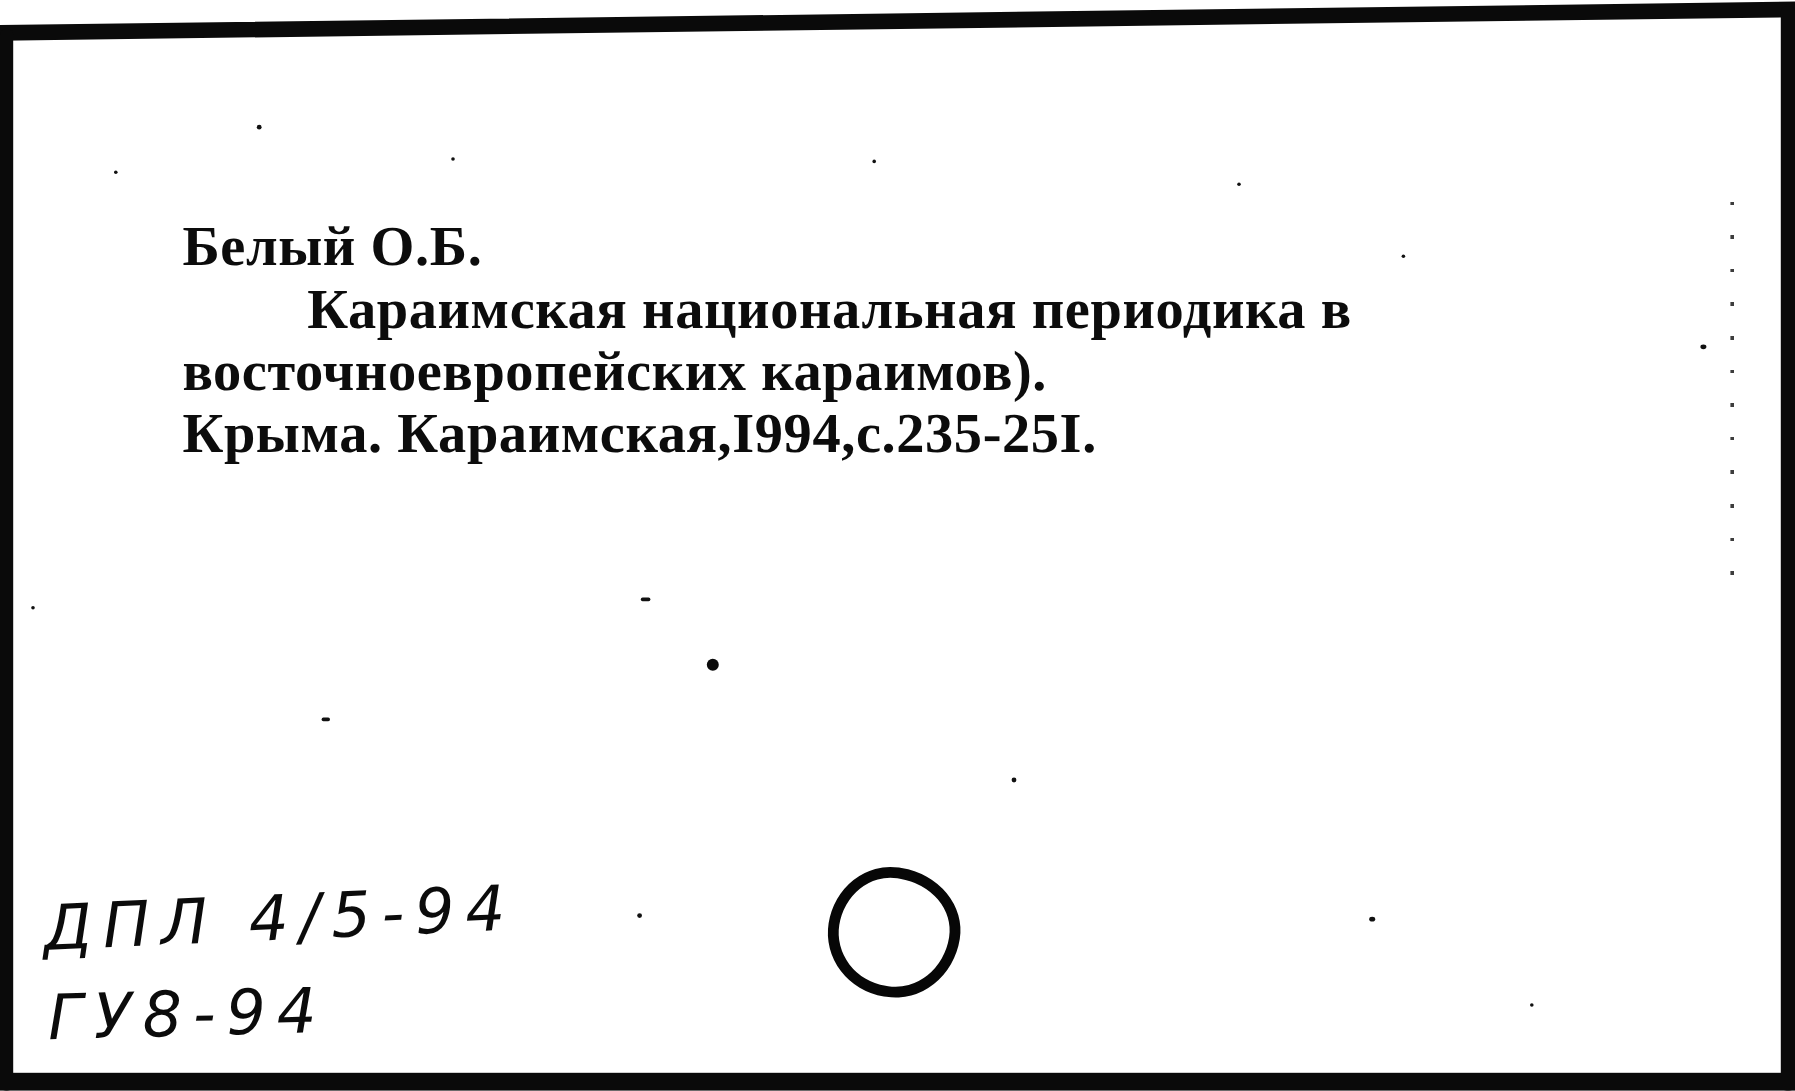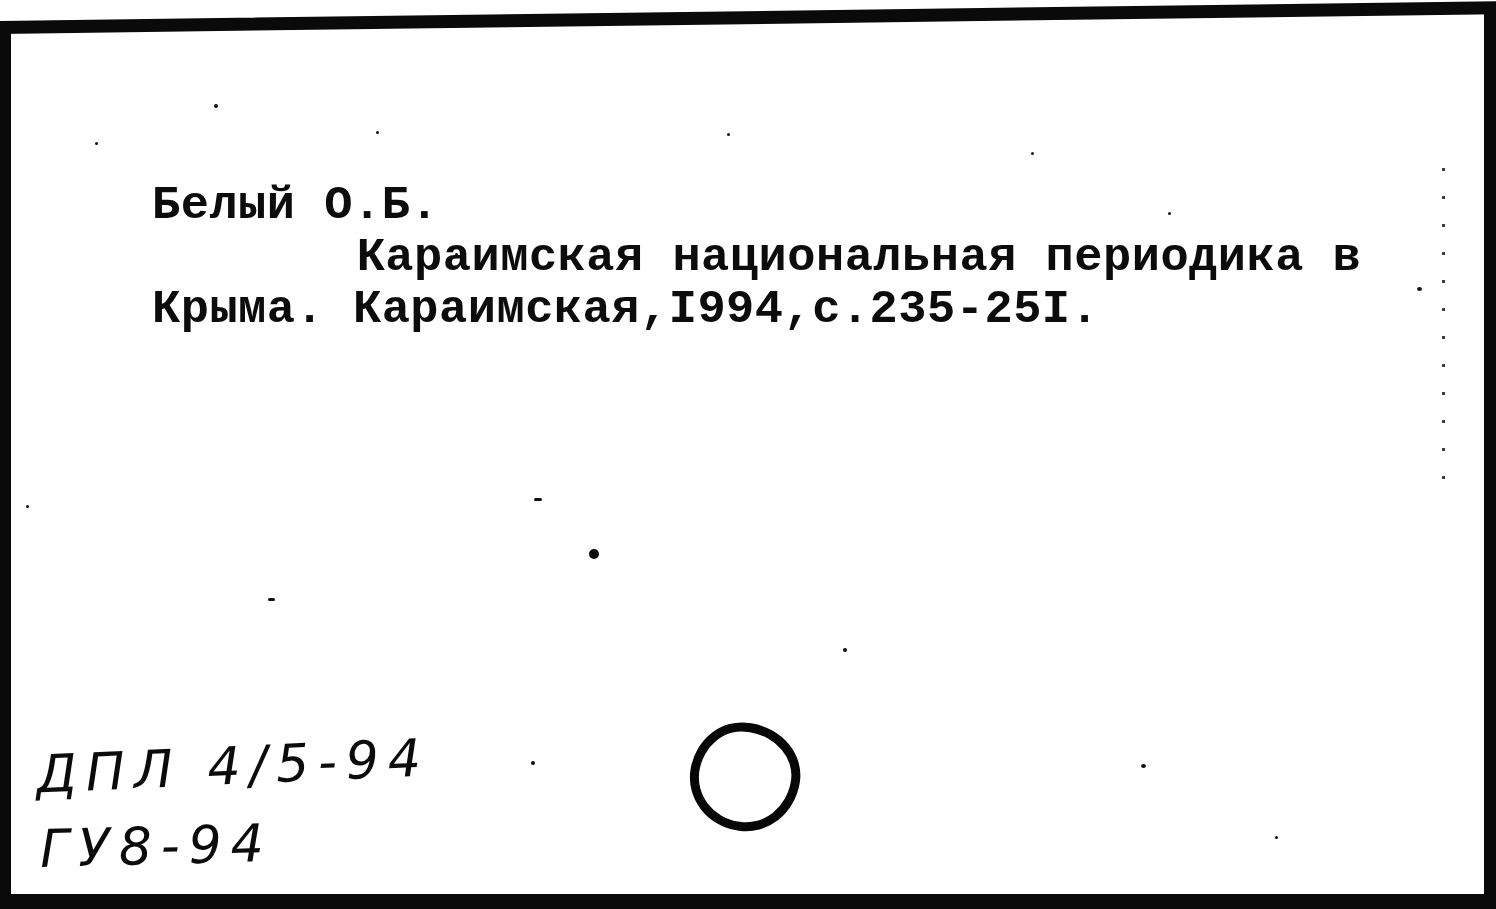--- a/index.html
+++ b/index.html
@@ -30,30 +30,30 @@
   .edge-left  { left: 0; top: 24px; width: 11px; height: 885px; border-radius: 5px; }
   .edge-right { left: 1484px; top: 5px; width: 12px; height: 904px; border-radius: 5px; }
   .edge-bottom{ left: 0; top: 894px; width: 1496px; height: 15px; }
 
   
   .typed-block {
     position: absolute;
     left: 152px;
     top: 180px;
     width: 1310px;
-    font-family: Liberation Mono, monospace;
+    font-family: Liberation Serif, serif;
     font-weight: bold;
     font-size: 47px;
     line-height: 52px;
     letter-spacing: 0.5px;
     color: #0c0c0c;
     white-space: nowrap;
   }
   .typed-line { height: 52px; }
-  .typed-line.indent { padding-left: 104px; text-align: center; }
+  .typed-line.indent { padding-left: 104px; }
 
   
   .handwritten {
     position: absolute;
     font-family: "DejaVu Sans", sans-serif;
     font-style: italic;
     font-size: 52px;
     color: #0b0b0b;
     letter-spacing: 9px;
     white-space: nowrap;
@@ -128,20 +128,21 @@
 <div class="scan">
 
   <div class="edge edge-top"></div>
   <div class="edge edge-left"></div>
   <div class="edge edge-right"></div>
   <div class="edge edge-bottom"></div>
 
   <div class="typed-block">
     <div class="typed-line">Белый О.Б.</div>
     <div class="typed-line indent">Караимская национальная периодика в</div>
+    <div class="typed-line">восточноевропейских караимов).</div>
     <div class="typed-line">Крыма. Караимская,I994,с.235-25I.</div>
   </div>
 
   <div class="ink-dot"></div>
 
   <div class="circle-mark"></div>
 
   <div class="handwritten hw-1">ДПЛ 4/5-94</div>
   <div class="handwritten hw-2">ГУ8-94</div>
 

